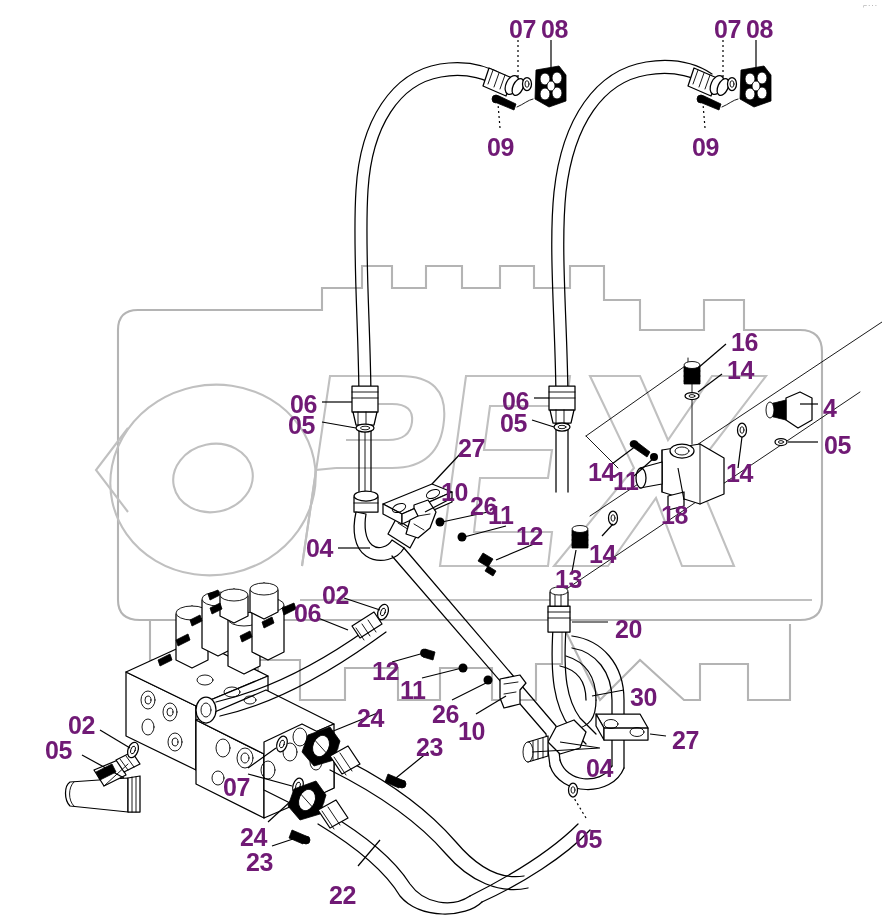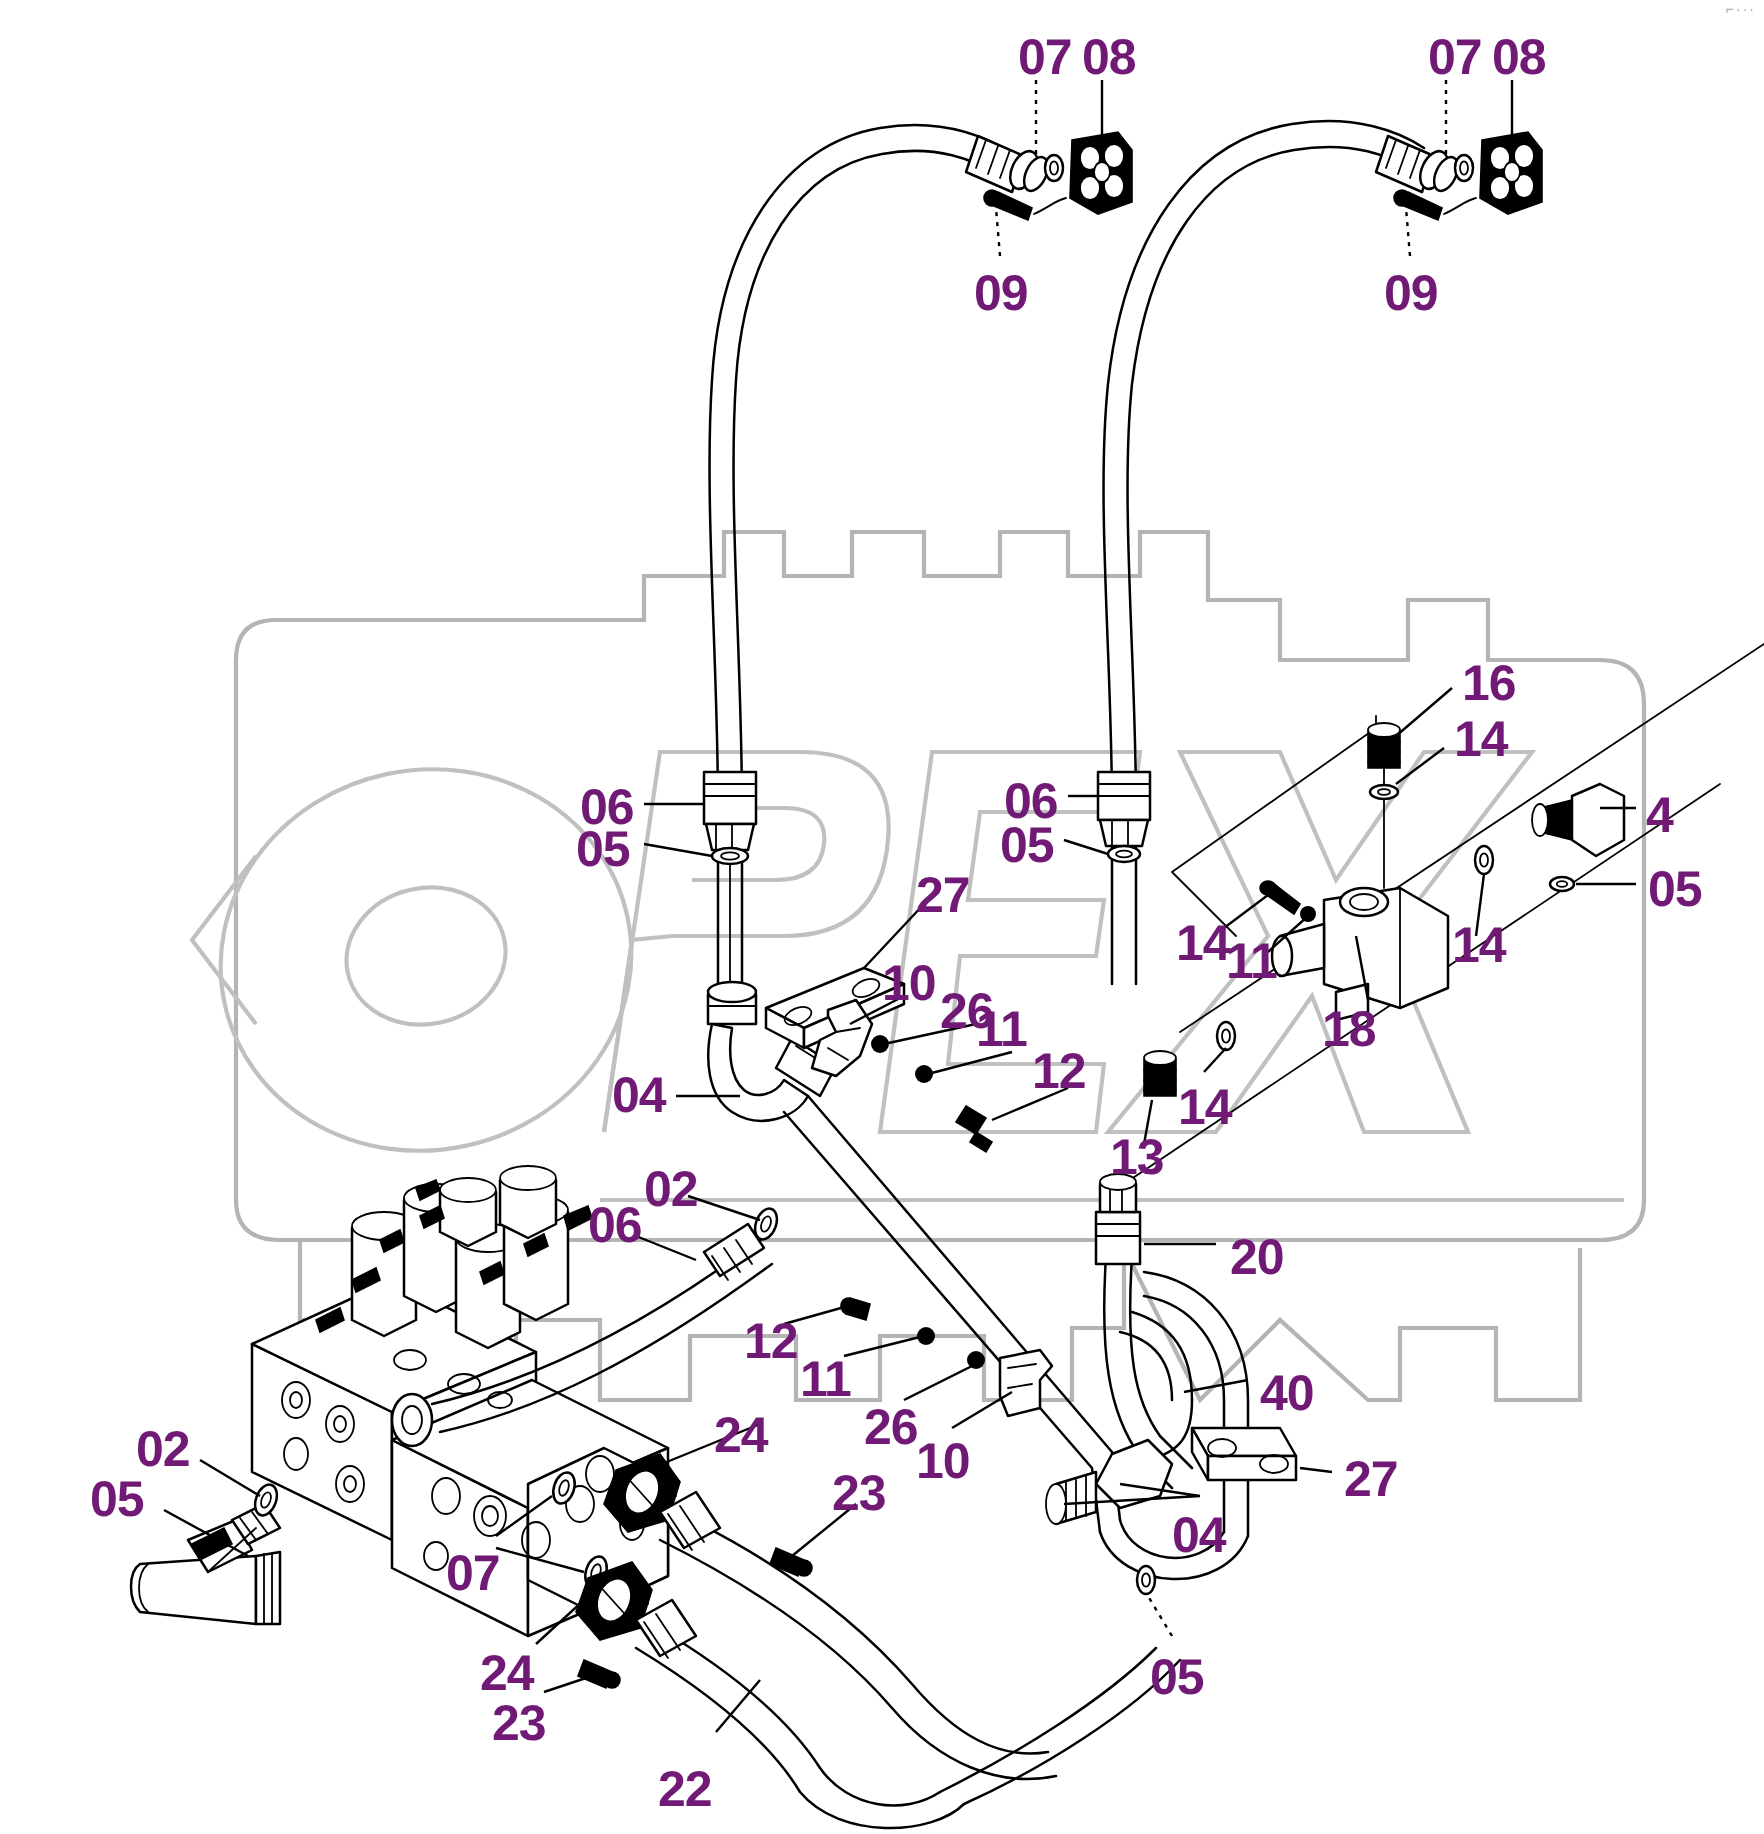--- a/index.html
+++ b/index.html
@@ -515,21 +515,21 @@
   <div class="calloutLabel" style="left:372px;top:659px;">12</div>
   <div class="calloutLabel" style="left:555px;top:567px;">13</div>
   <div class="calloutLabel" style="left:727px;top:358px;">14</div>
   <div class="calloutLabel" style="left:726px;top:461px;">14</div>
   <div class="calloutLabel" style="left:589px;top:542px;">14</div>
   <div class="calloutLabel" style="left:588px;top:460px;">14</div>
   <div class="calloutLabel" style="left:731px;top:330px;">16</div>
   <div class="calloutLabel" style="left:823px;top:396px;">4</div>
   <div class="calloutLabel" style="left:661px;top:503px;">18</div>
   <div class="calloutLabel" style="left:615px;top:617px;">20</div>
-  <div class="calloutLabel" style="left:630px;top:685px;">40</div>
+  <div class="calloutLabel" style="left:630px;top:685px;">30</div>
   <div class="calloutLabel" style="left:329px;top:883px;">22</div>
   <div class="calloutLabel" style="left:416px;top:735px;">23</div>
   <div class="calloutLabel" style="left:246px;top:850px;">23</div>
   <div class="calloutLabel" style="left:357px;top:706px;">24</div>
   <div class="calloutLabel" style="left:240px;top:825px;">24</div>
   <div class="calloutLabel" style="left:470px;top:494px;">26</div>
   <div class="calloutLabel" style="left:432px;top:702px;">26</div>
   <div class="calloutLabel" style="left:458px;top:436px;">27</div>
   <div class="calloutLabel" style="left:672px;top:728px;">27</div>
 

